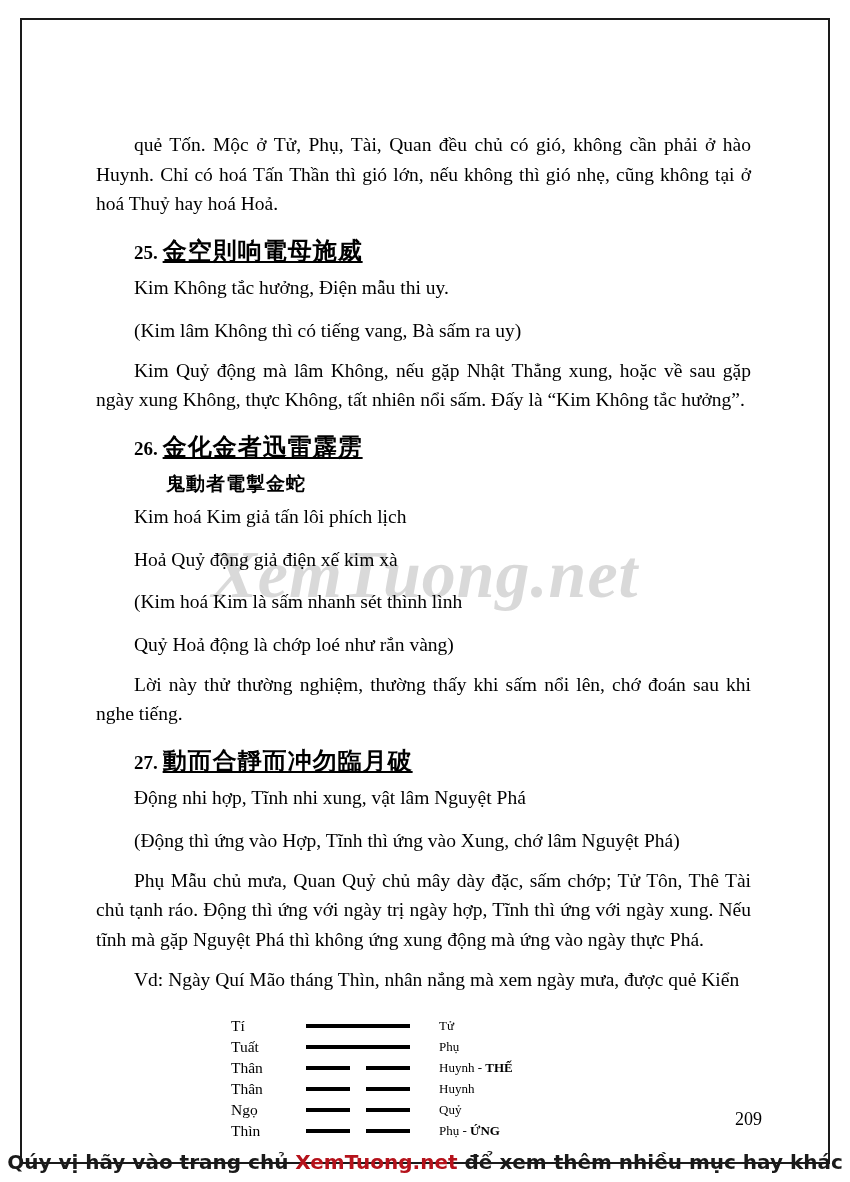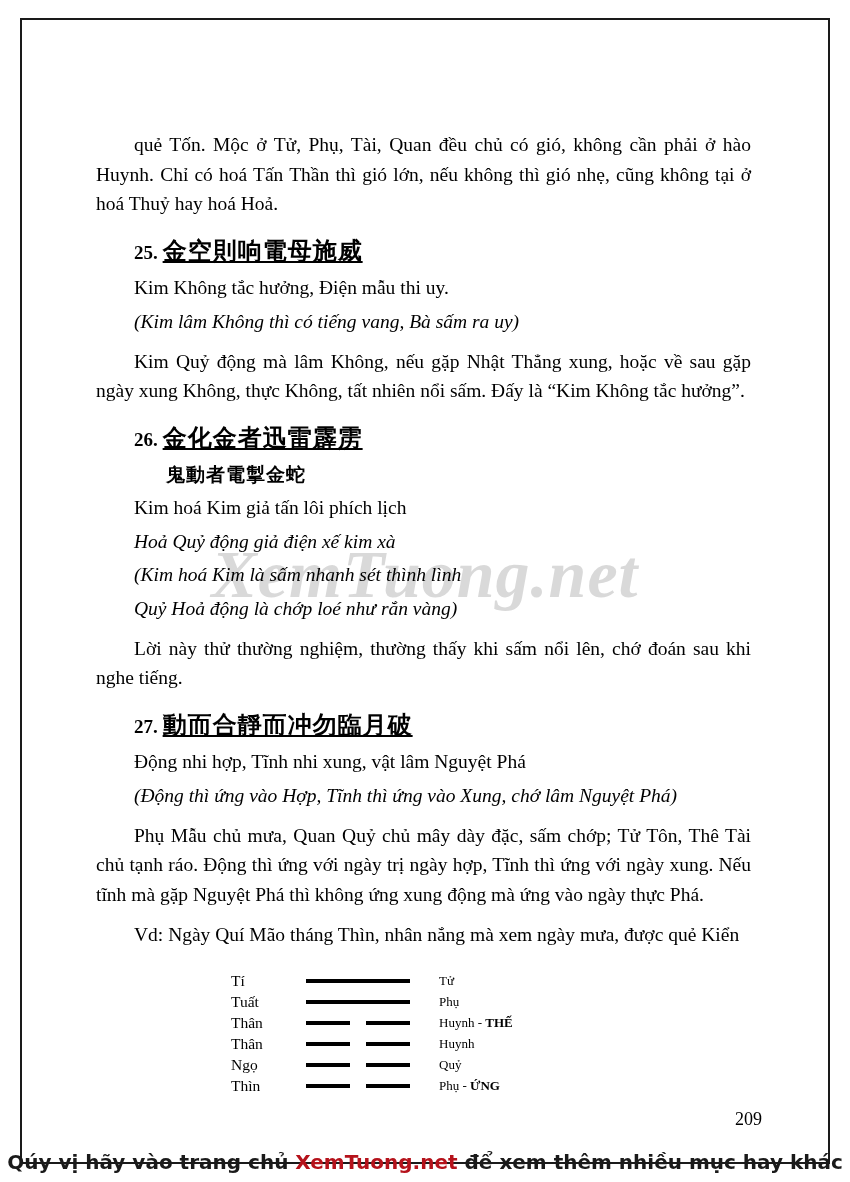--- a/index.html
+++ b/index.html
@@ -68,22 +68,21 @@
     letter-spacing: 1px;
     display: block;
     text-indent: 70px;
     margin-top: 2px;
     margin-bottom: 4px;
   }
   .para-gap {
     margin-top: 10px;
   }
   .line-block {
-    margin-top: 4px;
-    font-style: italic;
+    margin-top: 13px;
   }
 
   
   .hexagram {
     position: relative;
     margin-top: 22px;
     margin-left: 135px;
     width: 420px;
     font-size: 15.5px;
   }

